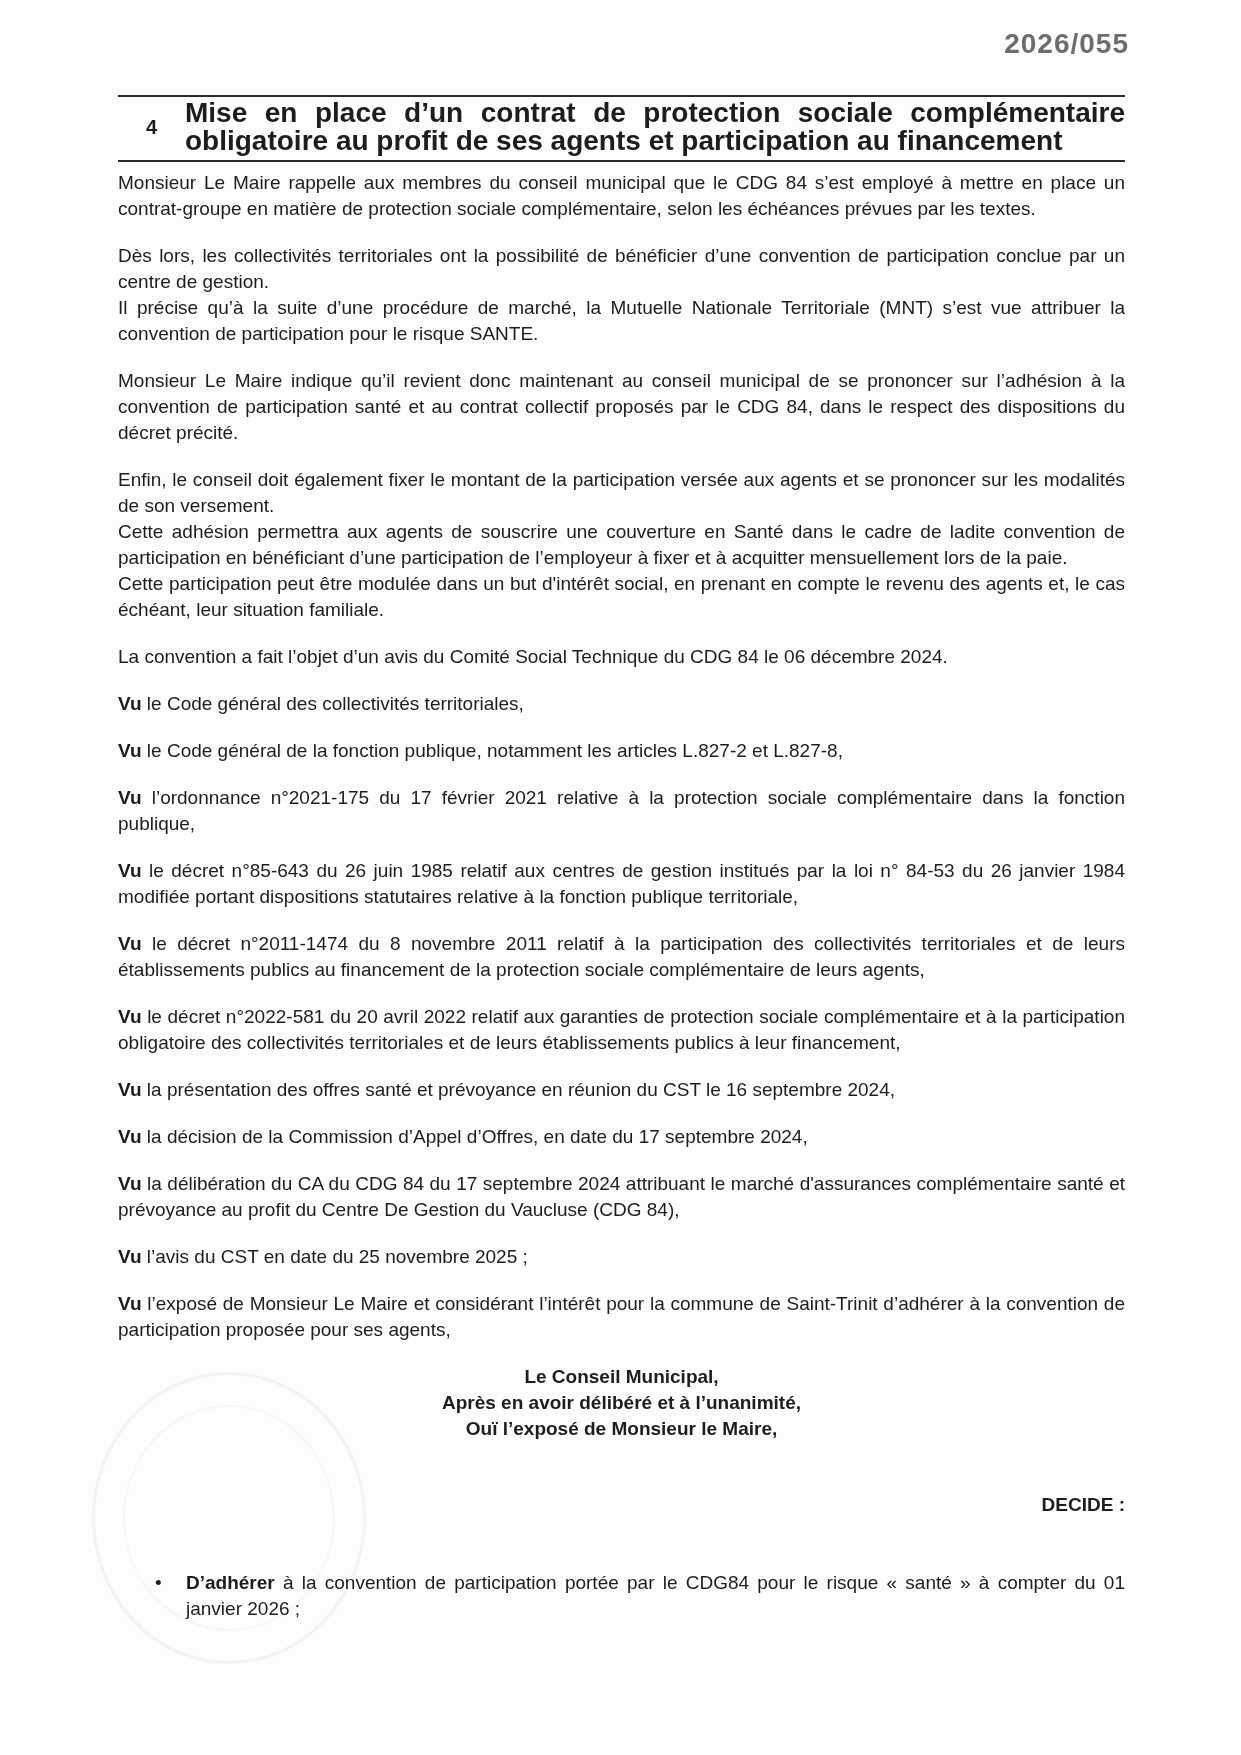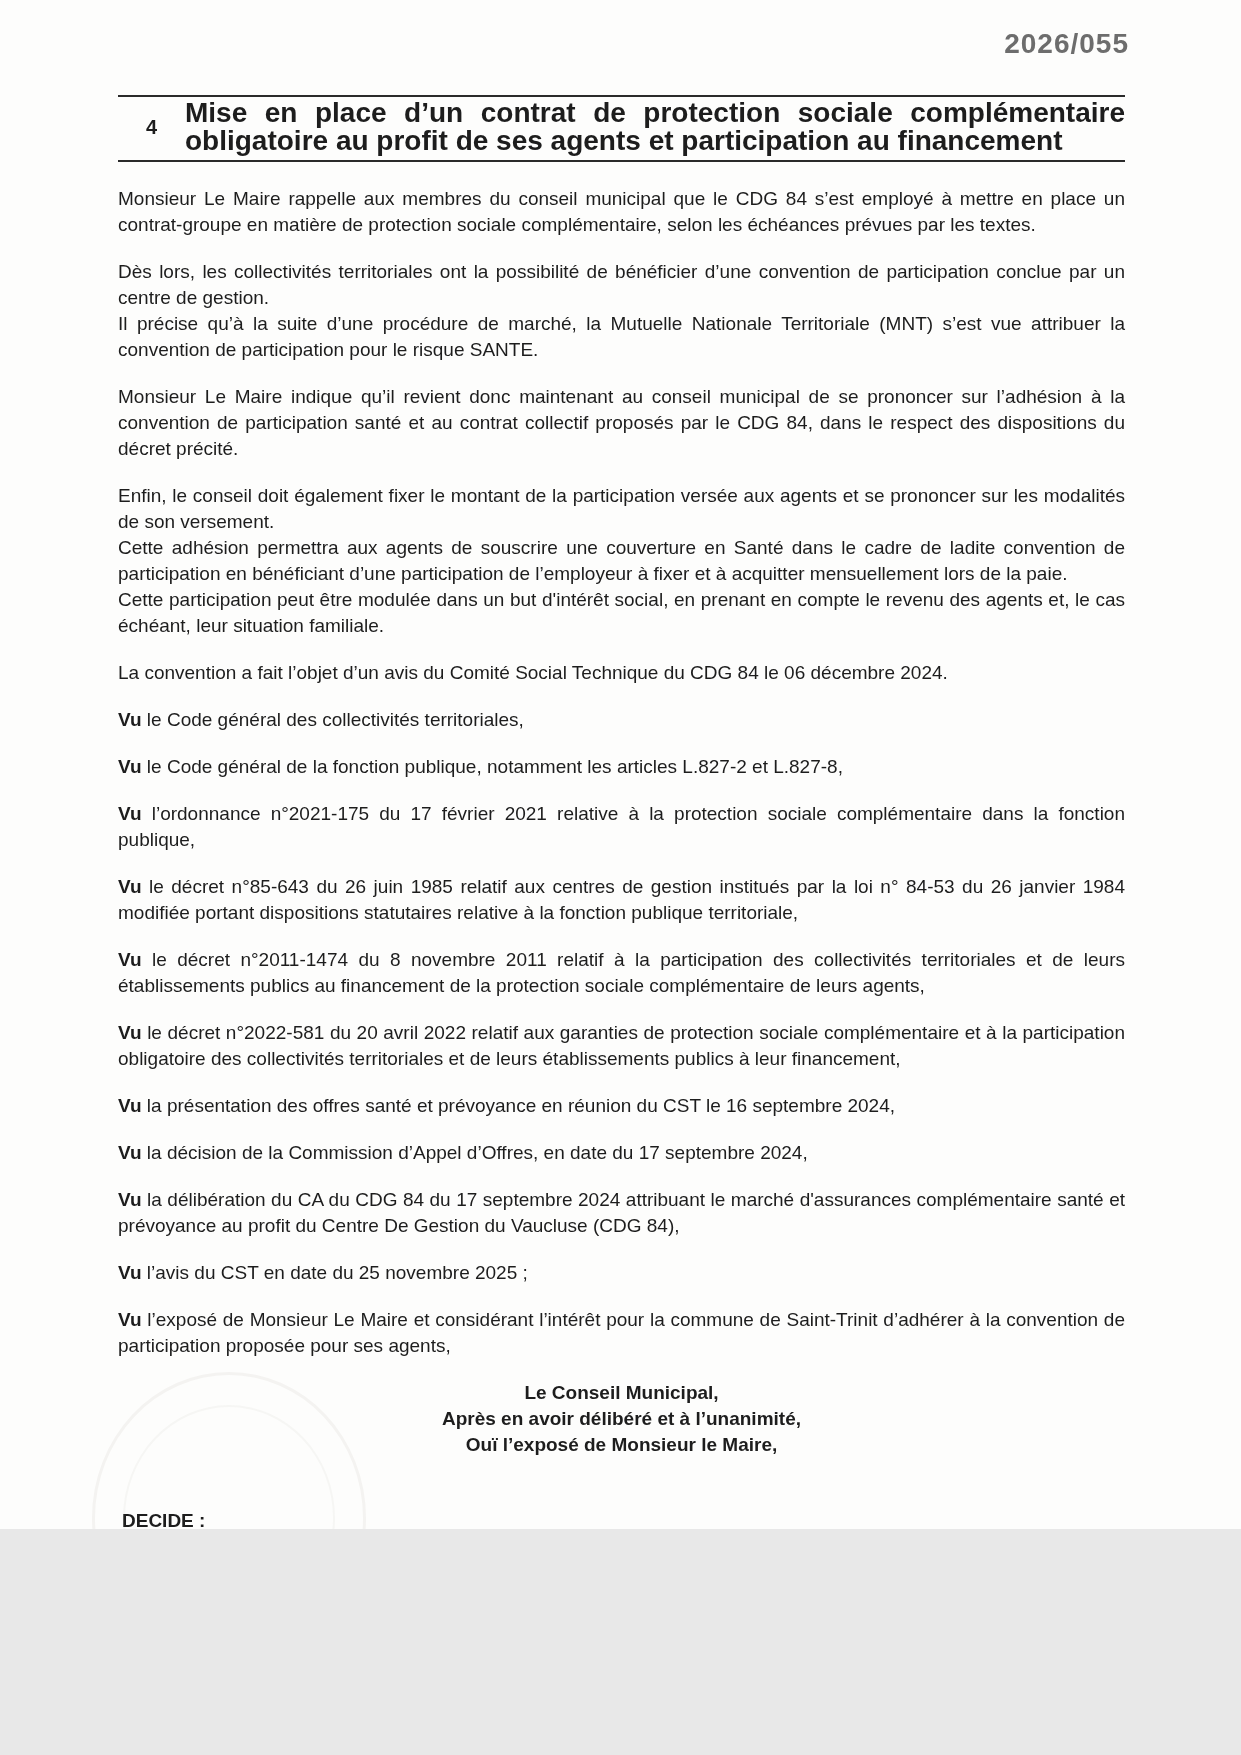--- a/index.html
+++ b/index.html
@@ -1,19 +1,19 @@
 <!DOCTYPE html>
 <html lang="fr"><head>
 <meta charset="utf-8">
 <style>
   html, body { margin: 0; padding: 0; background: #e8e8e8; }
   .page {
     position: relative;
     width: 1241px;
-    height: 1529px;
+    height: 1755px;
     margin: 0 auto;
     background: #fdfdfc;
     color: #1d1d1d;
     font-family: "Liberation Sans", "DejaVu Sans", sans-serif;
     overflow: hidden;
     box-sizing: border-box;
     padding: 0 116px 0 118px;
   }
   .page-number {
     position: absolute;
@@ -44,33 +44,33 @@
     font-size: 28px;
     font-weight: bold;
     line-height: 28px;
     text-align: justify;
   }
   .content {
     font-size: 19px;
     line-height: 26px;
     text-align: justify;
   }
-  .content .first { margin-top: 24px; }
+  .content .first { margin-top: 8px; }
   .para { margin: 0 0 21px 0; }
   .para .line { display: block; }
   .vu-label { font-weight: bold; }
   .council {
     text-align: center;
     font-weight: bold;
     margin: 12px;
   }
   .decide {
     font-weight: bold;
     margin: 50px 0 0 4px;
-    text-align: left;
+    text-align: right;
   }
   .bullet-item {
     margin-top: 52px;
     padding-left: 37px;
     display: flex;
   }
   .bullet-glyph {
     flex: 0 0 31px;
     font-size: 19px;
   }

